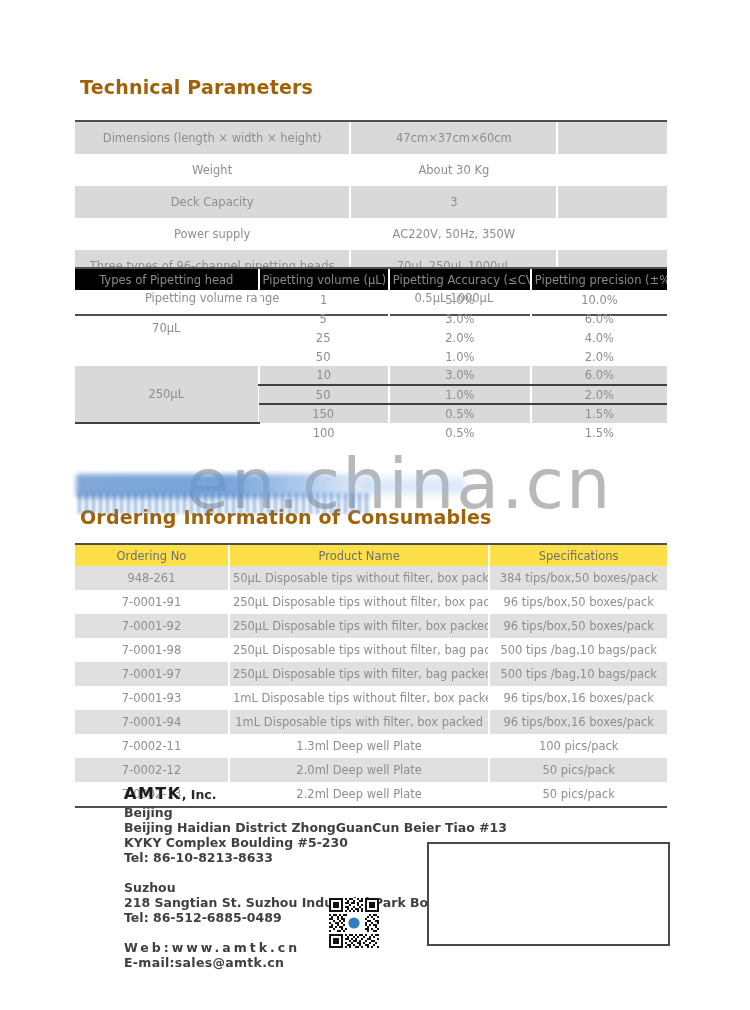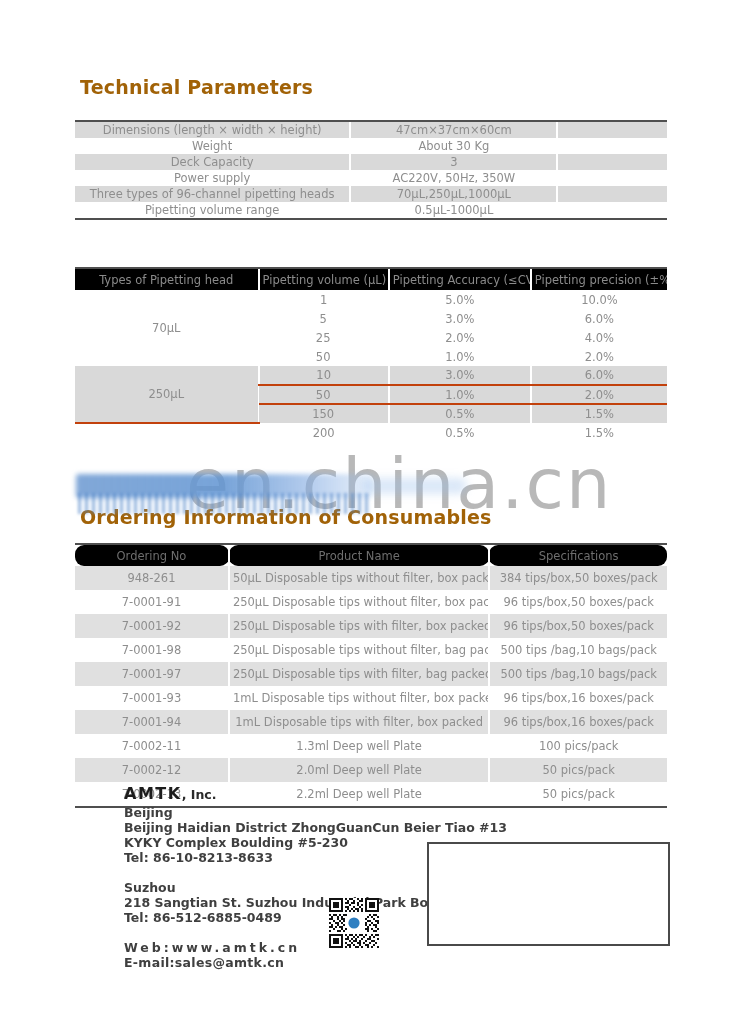--- a/index.html
+++ b/index.html
@@ -14,35 +14,35 @@
   }
 
   
   .tbl-wrap { position:absolute; left:75px; width:592px; }
   .btop { border-top:2px solid #4f4f4f; }
   .bbot { border-bottom:2px solid #4f4f4f; }
   table.t { border-collapse:collapse; width:100%; table-layout:fixed; font-size:11.5px; color:#8e8e8e; }
   table.t td, table.t th { text-align:center; font-weight:normal; padding:0 3px; overflow:hidden; white-space:nowrap; }
 
   
-  #tech-table tr { height:16px; }
+  #tech-table tr { height:32px; }
   #tech-table tr.g td { background:#d9d9d9; }
   #tech-table td + td { border-left:2px solid #ffffff; }
 
   
   #pip-table tr.hdr { height:21px; }
   #pip-table tr.hdr th { background:#000000; font-size:11.5px; color:#8a8a8a; }
   #pip-table tr.data { height:19px; }
   #pip-table .shaded { background:#d9d9d9; }
   #pip-table td + td, #pip-table th + th { border-left:2px solid #ffffff; }
-  #pip-table tr.sep td { border-bottom:2px solid #c2410c; }
+  #pip-table tr.sep td { border-bottom:2px solid #404040; }
 
   
   #ord-table tr.hdr { height:21px; }
-  #ord-table tr.hdr th { background:#000000; color:#6e6e6e; font-size:11.5px;border-radius:9px; }
+  #ord-table tr.hdr th { background:#fde047; color:#6e6e6e; font-size:11.5px; }
   #ord-table tbody tr { height:24px; }
   #ord-table tbody tr:nth-child(odd) td { background:#e0e0e0; }
   #ord-table td + td, #ord-table th + th { border-left:2px solid #ffffff; }
 
   
   .wm-text {
     position:absolute; left:186px; top:449px; font-size:70px; line-height:70px;
     color:#b5b5b5; letter-spacing:2px; white-space:nowrap; z-index:1; opacity:0.95;
   }
   .wm-band {
@@ -171,21 +171,21 @@
           <td class="shaded">1.0%</td>
           <td class="shaded">2.0%</td>
         </tr>
         <tr class="data">
           <td class="shaded">150</td>
           <td class="shaded">0.5%</td>
           <td class="shaded">1.5%</td>
         </tr>
         <tr class="data">
           <td></td>
-          <td>200</td>
+          <td>100</td>
           <td>0.5%</td>
           <td>1.5%</td>
         </tr>
       </tbody>
     </table>
   </div>
 
   <div class="section-title" style="left:80px; top:506px; z-index:2;">Ordering Information of Consumables</div>
   <div class="wm-text">en.china.cn</div>
   <div class="wm-band"></div>

